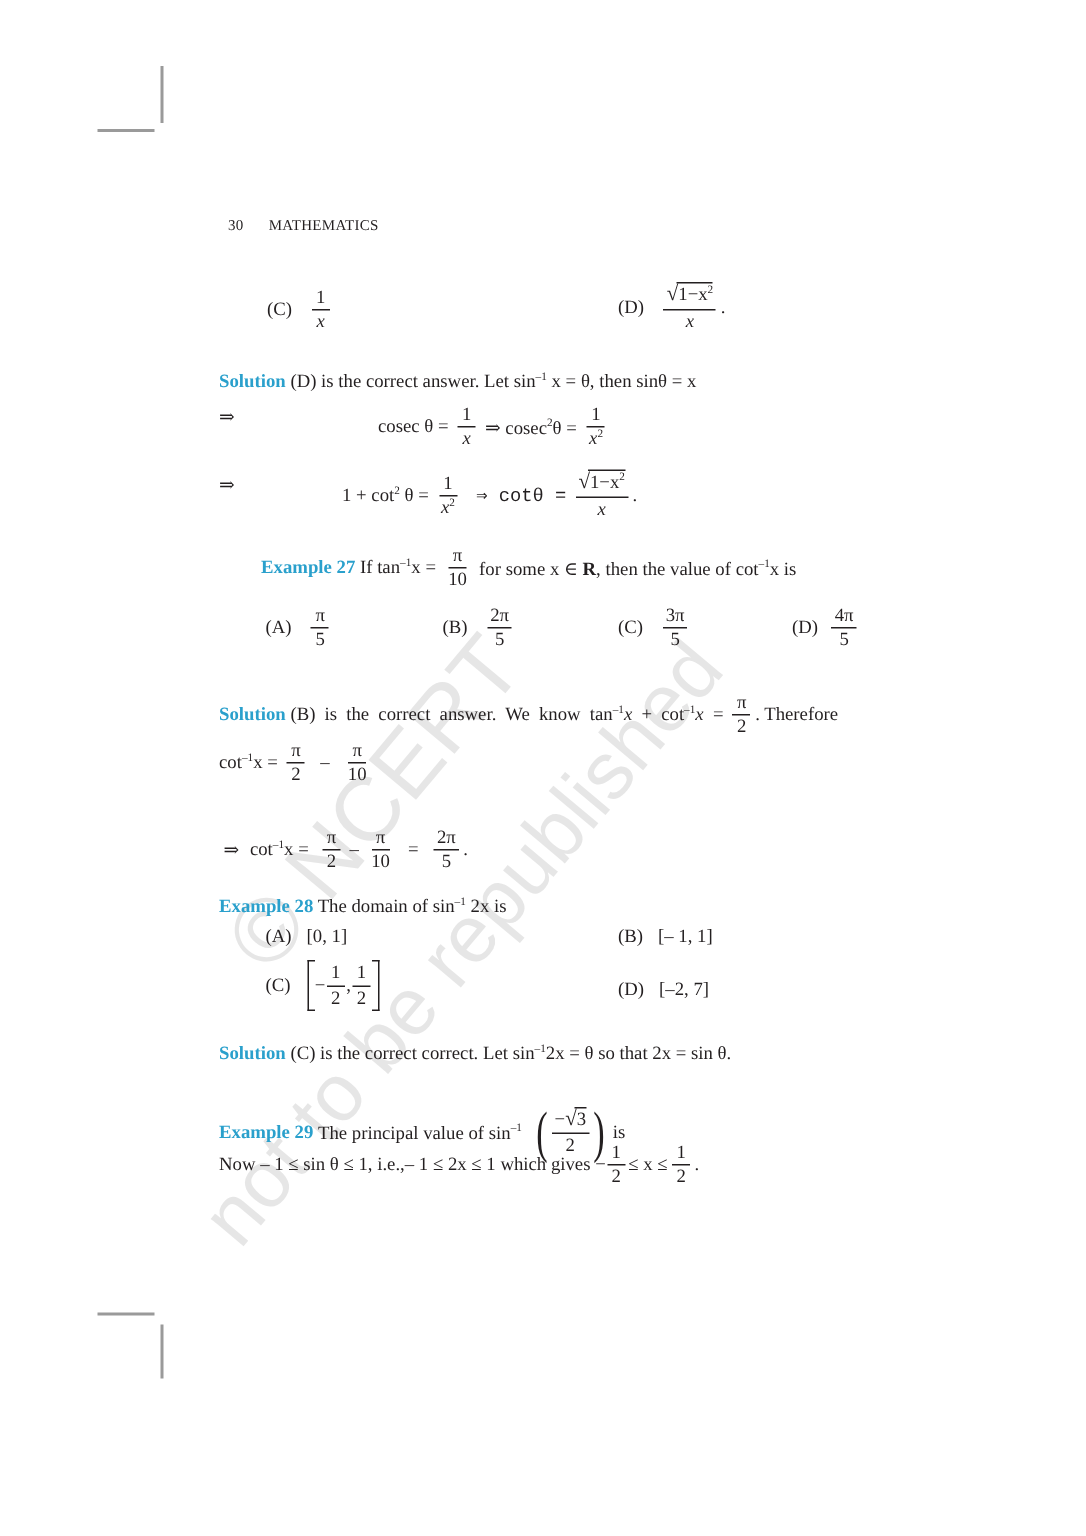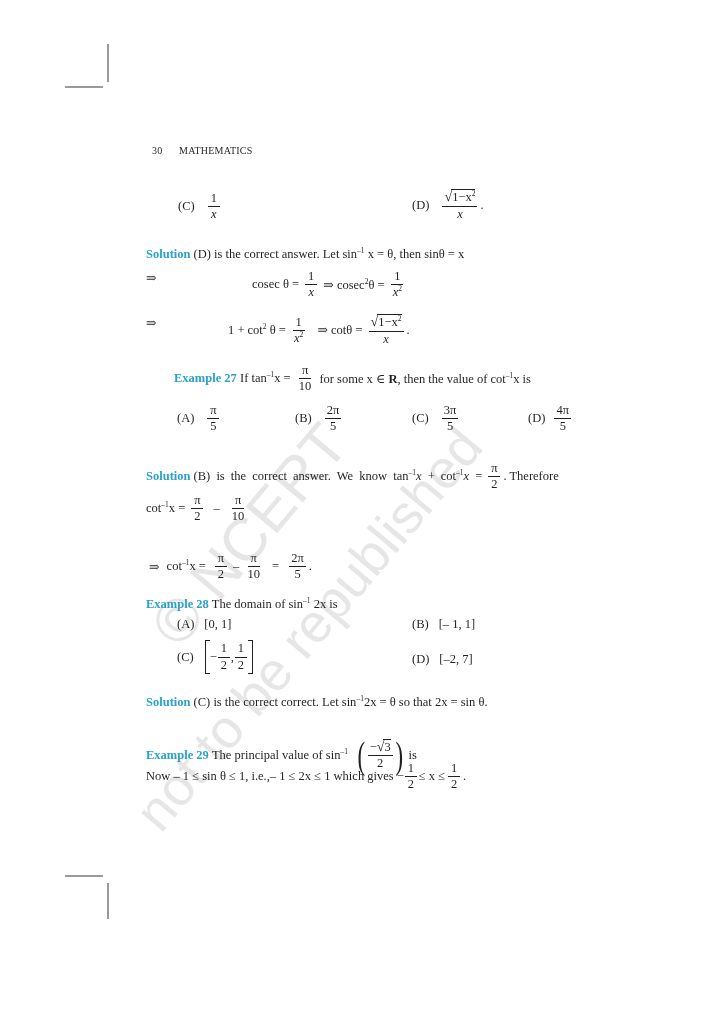--- a/index.html
+++ b/index.html
@@ -75,21 +75,21 @@
   </span>
 </div>
 <div class="abs" style="left:146px;top:315px;width:300px;">
   <span style="vertical-align:middle;">⇒</span>
   <span style="position:absolute;left:82px;top:0;">
     <span style="vertical-align:middle;margin-top:48px;"><span>1 + cot</span><sup>2</sup><span> θ =</span></span>
     <span class="frac">
         <span class="num">1</span>
         <span class="den"><i class="v">x</i><sup>2</sup></span>
       </span>
-    <span style="vertical-align:middle;margin-left:6px;">⇒ cotθ =</span>
+    <span style="vertical-align:middle;margin-left:6px;font-family:Liberation Mono, monospace;">⇒ cotθ =</span>
     <span class="frac">
       <span class="num"><span class="sqrt-sign">√</span><span class="sqrt"><span>1−x</span><sup>2</sup></span></span>
       <span class="den"><i class="v">x</i></span>
     </span><span style="vertical-align:middle;">.</span>
   </span>
 </div>
 
 <div class="abs" style="left:146px;top:364px;">
   <span class="blue" style="vertical-align:middle;margin-left:28px;">Example 27</span>
   <span style="vertical-align:middle;"><span>If tan</span><sup>–1</sup><span>x =</span></span>

